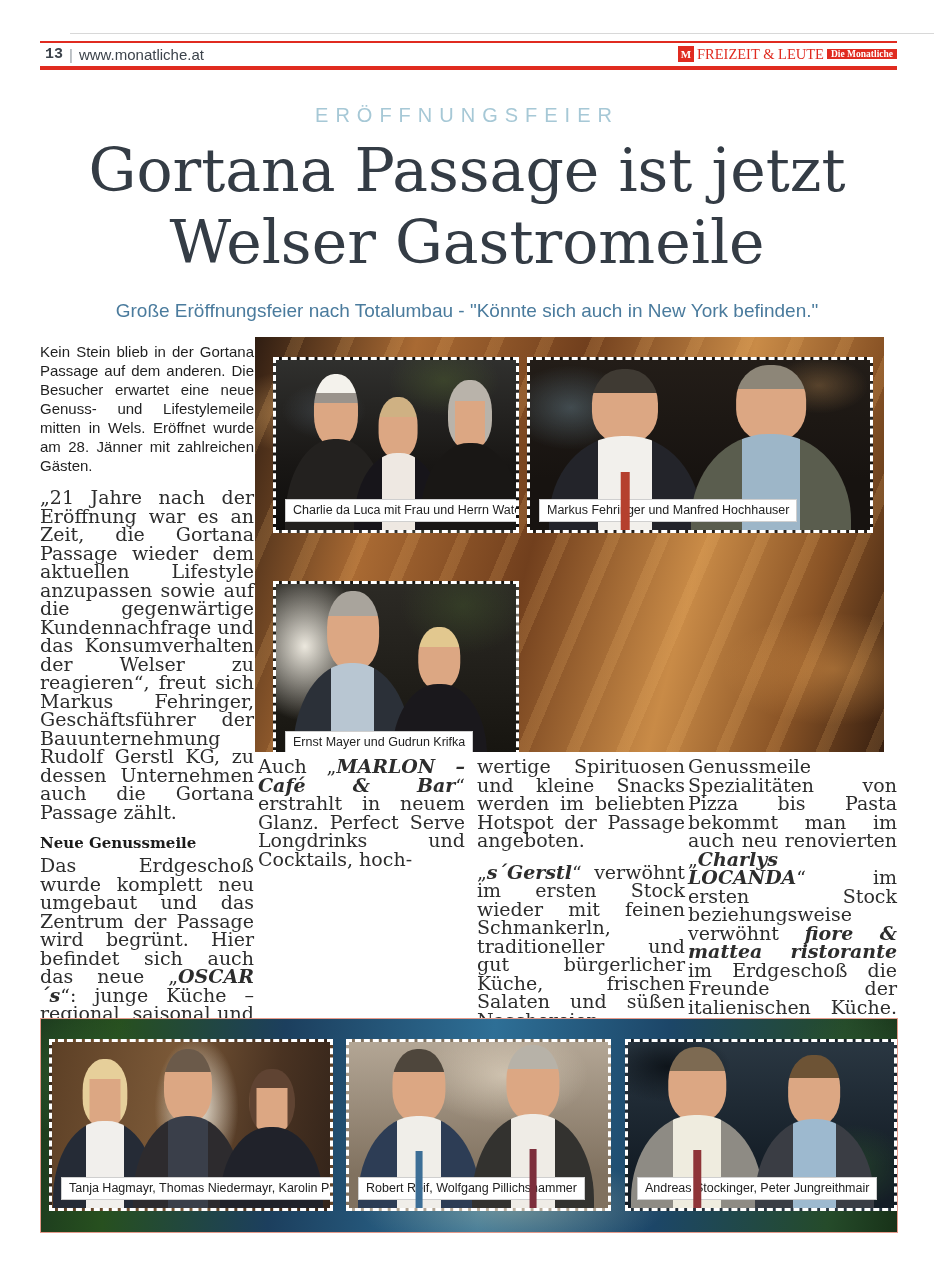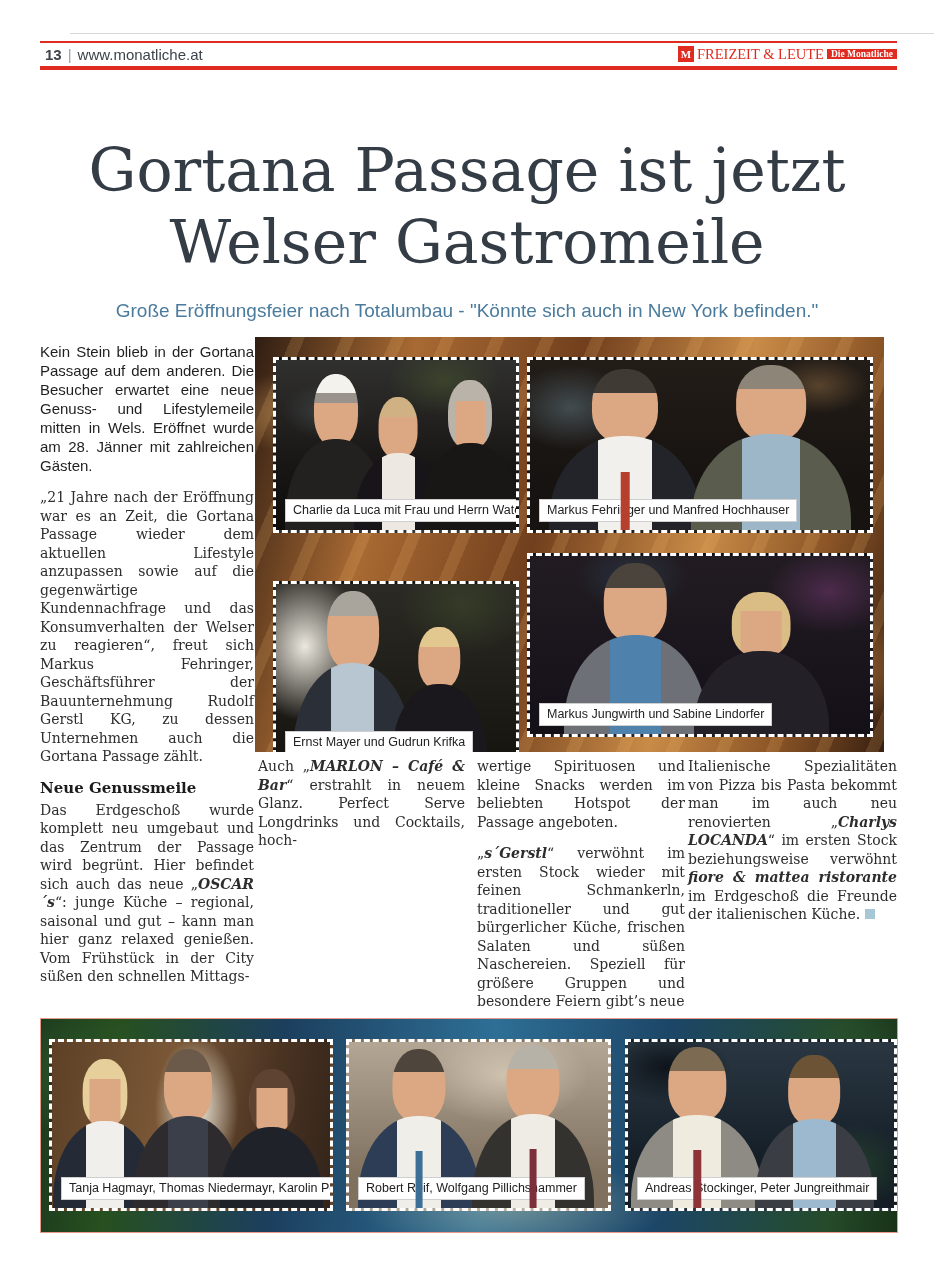--- a/index.html
+++ b/index.html
@@ -8,21 +8,21 @@
     --subheadblue:#4a7b9d;
     --headline:#343c45;
   }
   html,body{margin:0;padding:0;background:#fff;}
   .page{position:relative;width:934px;height:1275px;background:#fff;overflow:hidden;
         font-family:"Liberation Sans",sans-serif;}
   .hairline-top{position:absolute;left:70px;right:0;top:33px;height:1px;background:#d8d8d8;}
   .rule-thin{position:absolute;left:40px;right:37px;top:41px;height:2px;background:var(--red);}
   .rule-thick{position:absolute;left:40px;right:37px;top:66px;height:4px;background:var(--red);}
   .header-row{position:absolute;left:45px;right:37px;top:44px;height:20px;display:flex;align-items:center;}
-  .page-no{font-weight:bold;color:#3c434b;font-size:15px;}
+  .page-no{font-weight:bold;color:#3c434b;font-size:15px;font-family:Liberation Mono, monospace;}
   .hdr-sep{color:#9aa1a8;font-size:15px;margin:0 6px;font-weight:300;}
   .site{color:#3c434b;font-size:15px;}
   .badge{margin-left:auto;display:flex;align-items:center;gap:3px;}
   .badge-m{background:var(--red);color:#fff;font-family:"Liberation Serif",serif;font-weight:bold;
            font-size:11px;width:16px;height:16px;line-height:16px;text-align:center;}
   .badge-title{color:var(--red);font-family:"Liberation Serif",serif;font-weight:normal;font-size:14.5px;}
   .badge-sub{background:var(--red);color:#fff;font-family:"Liberation Serif",serif;font-weight:bold;
              font-size:9.5px;padding:0 4px;}
   .kicker{position:absolute;top:104px;left:0;right:0;text-align:center;font-size:20px;
           letter-spacing:7px;color:var(--kickerblue);}
@@ -30,21 +30,21 @@
             font-family:"DejaVu Serif",serif;font-weight:400;font-size:60px;line-height:72px;color:var(--headline);}
   .subhead{position:absolute;top:300px;left:0;right:0;text-align:center;font-size:19px;color:var(--subheadblue);}
 
   
   .col{position:absolute;}
   .col1{left:40px;top:342px;width:214px;}
   .col2{left:258px;top:757px;width:207px;}
   .col3{left:477px;top:757px;width:208px;}
   .col4{left:688px;top:757px;width:209px;}
   .lead{font-size:15px;line-height:19px;color:#1f1f1f;text-align:justify;margin:0 0 13px;}
-  .bodyp{font-family:"DejaVu Serif",serif;font-size:14px;line-height:18.5px;color:#2d2d2d;
+  .bodyp{font-family:"DejaVu Serif",serif;font-size:19px;line-height:18.5px;color:#2d2d2d;
          text-align:justify;margin:0 0 13px;}
   .subhed{font-family:"DejaVu Serif",serif;font-weight:bold;font-size:15px;color:#1b1b1b;margin:4px 0 4px;}
   .bi{font-weight:bold;font-style:italic;}
   .endmark{display:inline-block;width:10px;height:10px;background:var(--kickerblue);margin-left:5px;}
 
   
   .collage{position:absolute;overflow:hidden;}
   .collage-top{left:255px;top:337px;width:629px;height:415px;
     background:
       radial-gradient(120px 60px at 8% 18%, rgba(243,182,107,.45), transparent 70%),
@@ -108,63 +108,59 @@
     <span class="hdr-sep">|</span>
     <span class="site">www.monatliche.at</span>
     <span class="badge">
       <span class="badge-m">M</span>
       <span class="badge-title">FREIZEIT &amp; LEUTE</span>
       <span class="badge-sub">Die Monatliche</span>
     </span>
   </div>
   <div class="rule-thick"></div>
 
+  <div class="kicker">ERÖFFNUNGSFEIER</div>
   <h1 class="headline">Gortana Passage ist jetzt Welser Gastromeile</h1>
   <div class="subhead">Große Eröffnungsfeier nach Totalumbau - "Könnte sich auch in New York befinden."</div>
 
   <div class="col col1">
       <p class="lead"><span>Kein Stein blieb in der Gortana Passage auf dem anderen. Die Besucher erwartet eine neue Genuss- und Lifestylemeile mitten in Wels. Eröffnet wurde am 28. Jänner mit zahlreichen Gästen.</span></p>
       <p class="bodyp"><span>„21 Jahre nach der Eröffnung war es an Zeit, die Gortana Passage wieder dem aktuellen Lifestyle anzupassen sowie auf die gegenwärtige Kundennachfrage und das Konsumverhalten der Welser zu reagieren“, freut sich Markus Fehringer, Geschäftsführer der Bauunternehmung Rudolf Gerstl KG, zu dessen Unternehmen auch die Gortana Passage zählt.</span></p>
       <div class="subhed">Neue Genussmeile</div>
       <p class="bodyp"><span>Das Erdgeschoß wurde komplett neu umgebaut und das Zentrum der Passage wird begrünt. Hier befindet sich auch das neue „</span><span class="bi">OSCAR´s</span><span>“: junge Küche – regional, saisonal und gut – kann man hier ganz relaxed genießen. Vom Frühstück in der City süßen den schnellen Mittags-</span></p>
     </div>
   <div class="col col2">
       <p class="bodyp"><span>Auch „</span><span class="bi">MARLON – Café &amp; Bar</span><span>“ erstrahlt in neuem Glanz. Perfect Serve Longdrinks und Cocktails, hoch-</span></p>
     </div>
   <div class="col col3">
       <p class="bodyp"><span>wertige Spirituosen und kleine Snacks werden im beliebten Hotspot der Passage angeboten.</span></p>
       <p class="bodyp"><span>„</span><span class="bi">s´Gerstl</span><span>“ verwöhnt im ersten Stock wieder mit feinen Schmankerln, traditioneller und gut bürgerlicher Küche, frischen Salaten und süßen Naschereien. Speziell für größere Gruppen und besondere Feiern gibt’s neue</span></p>
     </div>
   <div class="col col4">
-      <p class="bodyp"><span>Italienische Spezialitäten von Pizza bis Pasta bekommt man im auch neu renovierten „</span><span class="bi">Charlys LOCANDA</span><span>“ im ersten Stock beziehungsweise verwöhnt </span><span class="bi">fiore &amp; mattea ristorante</span><span> im Erdgeschoß die Freunde der italienischen Küche.</span><span class="endmark"></span></p>
+      <p class="bodyp"><span>Genussmeile Spezialitäten von Pizza bis Pasta bekommt man im auch neu renovierten „</span><span class="bi">Charlys LOCANDA</span><span>“ im ersten Stock beziehungsweise verwöhnt </span><span class="bi">fiore &amp; mattea ristorante</span><span> im Erdgeschoß die Freunde der italienischen Küche.</span><span class="endmark"></span></p>
     </div>
 
   <div class="collage collage-top">
     <div class="photo ph1" style="left:18px;top:20px;width:246px;height:176px">
       <div class="pers hat" style="left:8%;width:34%;height:92%;--hair:#9a938c;--coat:#23211f"></div>
       <div class="pers" style="left:36%;width:30%;height:78%;--hair:#cfb183;--coat:#17151a;--shirt:#eee8e2"></div>
       <div class="pers longhair" style="left:64%;width:34%;height:88%;--hair:#b9b3aa;--coat:#191715"></div>
       <div class="caption">Charlie da Luca mit Frau und Herrn Waterloo</div>
     </div>
     <div class="photo ph2" style="left:272px;top:20px;width:346px;height:176px">
       <div class="pers" style="left:10%;width:36%;height:95%;--hair:#3f3a33;--coat:#23242a;--shirt:#f2f0ec">
           <i class="tie" style="--tie:#b5402e"></i>
         </div>
       <div class="pers" style="left:52%;width:38%;height:97%;--hair:#8d8678;--coat:#5a5d4e;--shirt:#9db6c8"></div>
       <div class="caption">Markus Fehringer und Manfred Hochhauser</div>
     </div>
     <div class="photo ph3" style="left:18px;top:216px;width:246px;height:184px">
       <div class="pers" style="left:12%;width:40%;height:96%;--hair:#a9a49c;--coat:#2b3038;--shirt:#b8c6d2"></div>
       <div class="pers" style="left:52%;width:32%;height:76%;--hair:#e2c88f;--coat:#1a181c"></div>
       <div class="caption">Ernst Mayer und Gudrun Krifka</div>
-    </div>
-    <div class="photo ph4" style="left:272px;top:216px;width:346px;height:184px">
-      <div class="pers" style="left:14%;width:34%;height:96%;--hair:#4a443c;--coat:#6d7076;--shirt:#4f81ad"></div>
-      <div class="pers longhair" style="left:52%;width:32%;height:80%;--hair:#d9bd85;--coat:#242028"></div>
-      <div class="caption">Markus Jungwirth und Sabine Lindorfer</div>
     </div>
   </div>
 
   <div class="collage collage-bottom">
     <div class="photo ph5" style="left:8px;top:20px;width:284px;height:172px">
       <div class="pers longhair" style="left:4%;width:30%;height:90%;--hair:#e6cf9a;--coat:#252b36;--shirt:#f1efec"></div>
       <div class="pers" style="left:33%;width:32%;height:96%;--hair:#6b5a4a;--coat:#2d2b2e;--shirt:#3a3f4a"></div>
       <div class="pers longhair" style="left:64%;width:30%;height:84%;--hair:#5f4332;--coat:#20222a"></div>
       <div class="caption">Tanja Hagmayr, Thomas Niedermayr, Karolin Peter</div>
     </div>

